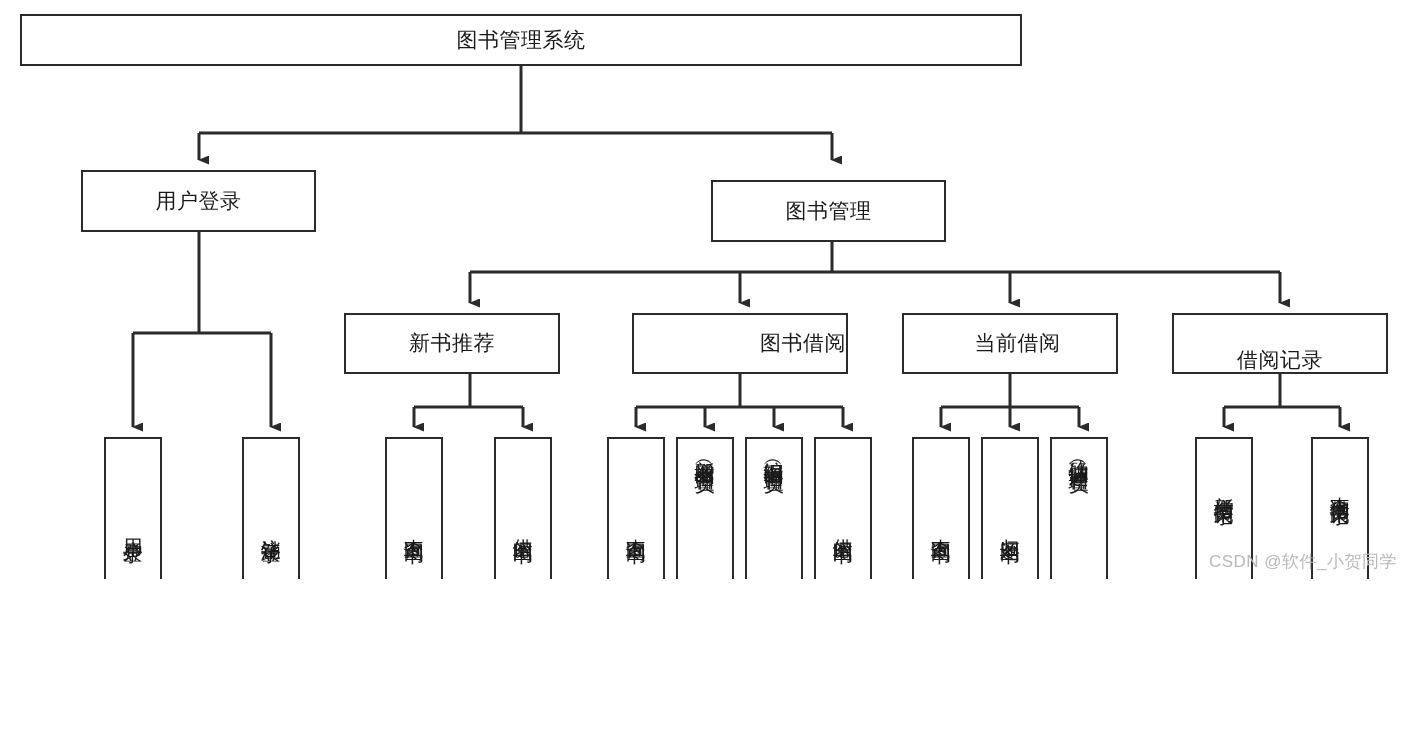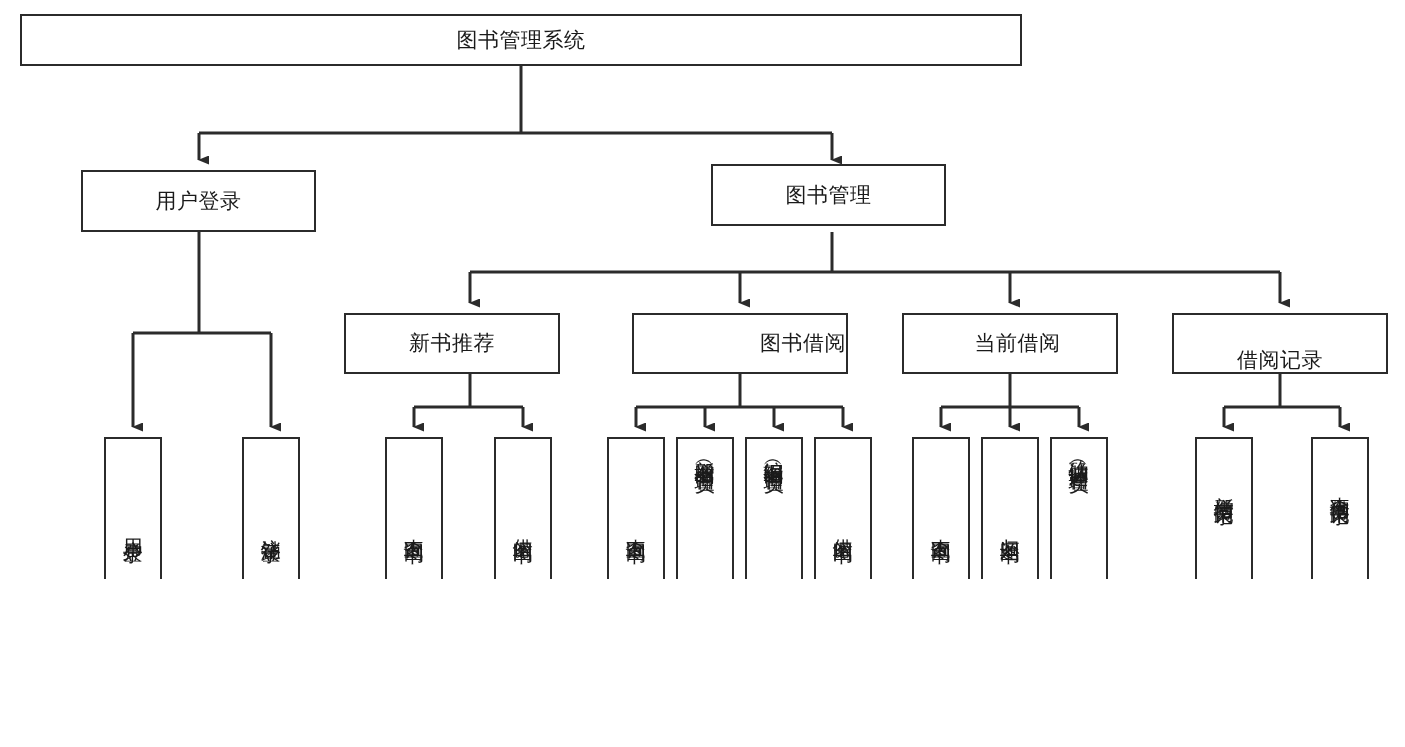--- a/index.html
+++ b/index.html
@@ -130,21 +130,21 @@
     </g>
   </svg>
 
   <div class="node root" style="left:20px; top:14px; width:1002px; height:52px;">
     <span class="label">图书管理系统</span>
   </div>
 
   <div class="node l2" style="left:81px; top:170px; width:235px; height:62px;">
     <span class="label">用户登录</span>
   </div>
-  <div class="node l2" style="left:711px; top:164px; width:235px; height:62px;font-family:Liberation Serif, serif;">
+  <div class="node l2" style="left:711px; top:180px; width:235px; height:62px;font-family:Liberation Serif, serif;">
     <span class="label">图书管理</span>
   </div>
 
   <div class="node l3" style="left:344px; top:313px; width:216px; height:61px;justify-content:center;">
     <span class="label">新书推荐</span>
   </div>
   <div class="node l3" style="left:632px; top:313px; width:216px; height:61px;justify-content:flex-end;">
     <span class="label">图书借阅</span>
   </div>
   <div class="node l3" style="left:902px; top:313px; width:216px; height:61px;padding-left:15px;">
@@ -191,14 +191,15 @@
     <span class="label">确认归还（管理员）</span>
   </div>
 
   <div class="node leaf" style="left:1195px; top:437px; width:58px; height:298px; padding-top:42px;">
     <span class="label">新增借阅记录</span>
   </div>
   <div class="node leaf" style="left:1311px; top:437px; width:58px; height:298px; padding-top:42px;">
     <span class="label">查询借阅记录</span>
   </div>
 
+  <div class="watermark">CSDN @软件_小贺同学</div>
 
 </div>
 
 </body></html>

